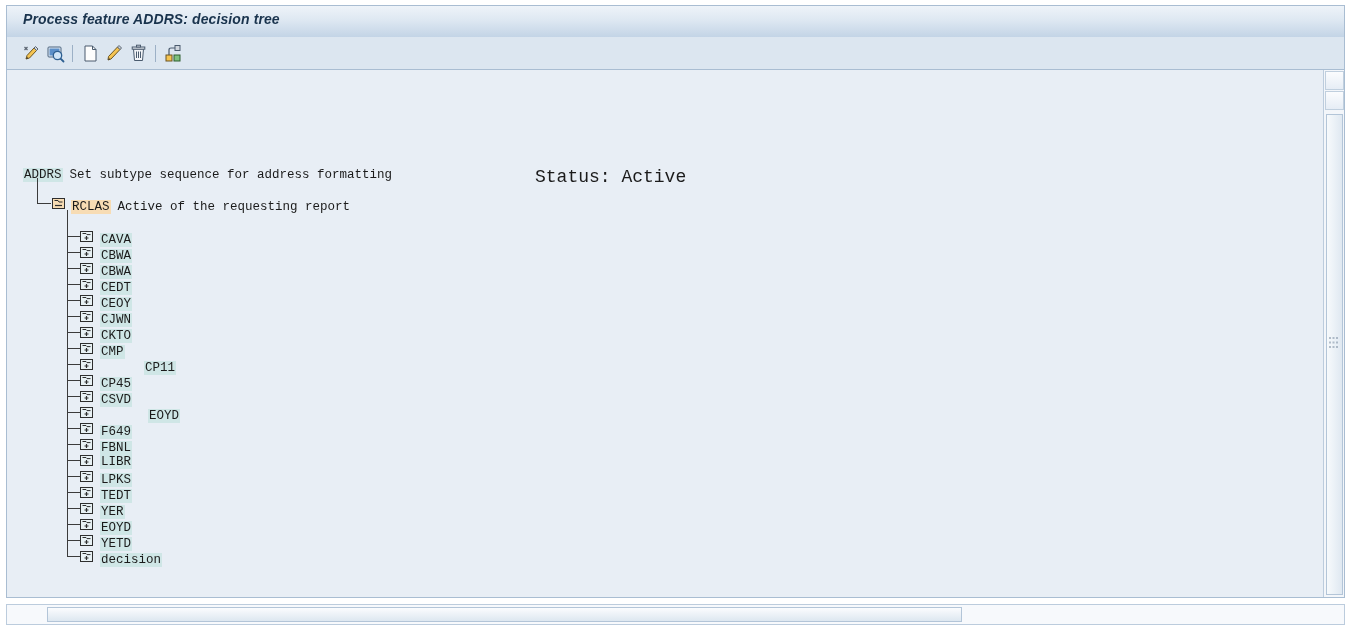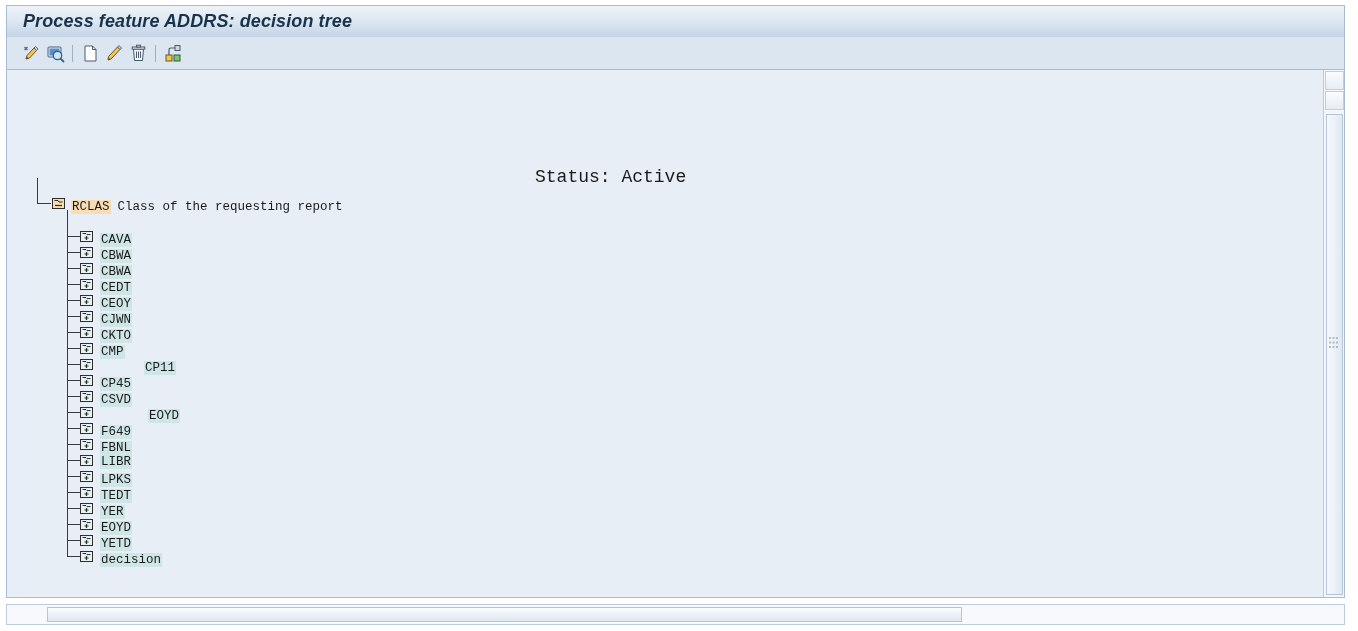--- a/index.html
+++ b/index.html
@@ -25,21 +25,21 @@
     height: 32px;
     border: 1px solid #a9bdd2;
     border-bottom: none;
     background: linear-gradient(to bottom, #eef3f9 0%, #dee8f2 45%, #c3d4e6 100%);
     box-sizing: border-box;
   }
   .titlebar-text {
     position: absolute;
     left: 16px;
     top: 5px;
-    font-size: 18px;
+    font-size: 14px;
     font-style: italic;
     font-weight: bold;
     color: #19334d;
     letter-spacing: .1px;
     white-space: nowrap;
   }
 
   
   .toolbar {
     position: absolute;
@@ -292,35 +292,38 @@
 
     </div>
 
     <div class="watermark">© www.tutorialkart.com</div>
   </div>
 
   <div class="content">
 
     <div class="tree-area">
 
+      <div class="row" style="left:16px; top:97px;">
+        <span class="code-hl">ADDRS</span><span class="desc" style="padding-left:7px;">Set subtype sequence for address formatting</span>
+      </div>
 
       <div class="status-text">Status: Active</div>
 
       <div class="vline" style="left:30px; top:108px; height:25px;"></div>
       <div class="hline" style="left:30px; top:133px; width:14px;"></div>
 
       <div class="nodebox" style="left:45px; top:128px;">
         <svg width="13" height="11" viewBox="0 0 13 11">
           <rect x="0.5" y="0.5" width="12" height="10" fill="#f7dcb4" stroke="#2e2e2e" stroke-width="1"></rect>
           <path d="M2.5 2.5 H6 L7 4 H10.5" fill="none" stroke="#2e2e2e" stroke-width="1"></path>
           <path d="M3 7.5 H10" stroke="#2e2e2e" stroke-width="1.2"></path>
         </svg>
       </div>
       <div class="row" style="left:64px; top:129px;">
-        <span class="code-hl-sel">RCLAS</span><span class="desc" style="padding-left:7px;">Class of the requesting report</span>
+        <span class="code-hl-sel">RCLAS</span><span class="desc" style="padding-left:7px;">Active of the requesting report</span>
       </div>
 
       <div id="children-host">
           <div class="vline" style="left: 60px; top: 140px; height: 346px;"></div>
           <div class="hline" style="left: 60px; top: 166px; width: 13px;"></div>
           <div class="nodebox" style="left: 73px; top: 161px;"><svg width="13" height="11" viewBox="0 0 13 11">
               <rect x="0.5" y="0.5" width="12" height="10" fill="#e8f1f4" stroke="#2e2e2e" stroke-width="1"></rect>
               <path d="M2.5 2.5 H6 L7 3.6 H10.5" fill="none" stroke="#2e2e2e" stroke-width="1"></path>
               <path d="M6.5 5 V9 M4.5 7 H8.5" stroke="#2e2e2e" stroke-width="1.2"></path>
             </svg></div>

